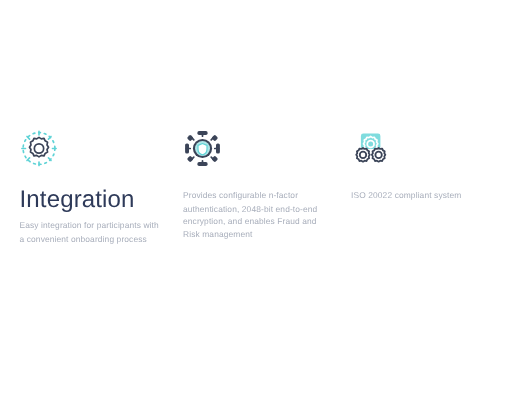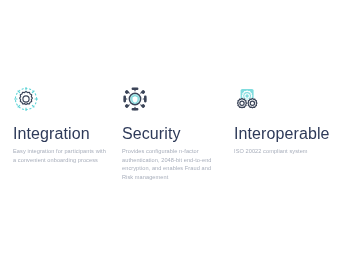--- a/index.html
+++ b/index.html
@@ -107,21 +107,20 @@
           <rect x="3.2" y="4.4" width="3.2" height="3.2" rx="0.9" transform="rotate(-45 4.8 6)"></rect>
           <rect x="19.6" y="4.4" width="3.2" height="3.2" rx="0.9" transform="rotate(45 21.2 6)"></rect>
           <rect x="3.2" y="18.4" width="3.2" height="3.2" rx="0.9" transform="rotate(45 4.8 20)"></rect>
           <rect x="19.6" y="18.4" width="3.2" height="3.2" rx="0.9" transform="rotate(-45 21.2 20)"></rect>
         </g>
         <circle cx="13" cy="13" r="6.4" fill="#3b4458"></circle>
         <circle cx="13" cy="13" r="5.0" fill="#aee6e8"></circle>
         <path d="M13 9.7l3.0 1.25v2.35c0 1.9-1.25 3.45-3.0 3.95-1.75-.5-3.0-2.05-3.0-3.95V10.95z" fill="#ffffff" stroke="#5fd3d6" stroke-width="0.8" stroke-linejoin="round"></path>
       </svg>
     </span>
-    <div class="feature-title">Security</div>
     <p class="feature-desc">Provides configurable n-factor authentication, 2048-bit end-to-end encryption, and enables Fraud and Risk management</p>
   </div>
 
   <div class="feature col-3">
     <span class="feature-icon">
       <svg viewBox="0 0 26 26" xmlns="http://www.w3.org/2000/svg">
         <g>
           <rect x="6.6" y="3.0" width="13.0" height="10.4" rx="1.6" fill="#7fdcde"></rect>
           <g fill="none" stroke="#ffffff" stroke-width="1.15" stroke-linejoin="round">
             <path d="M13.1 5.0l1.15.75 1.35-.25.55 1.25 1.2.65-.25 1.35.75 1.1-.75 1.1.25 1.35-1.2.65-.55 1.25-1.35-.25-1.15.75-1.15-.75-1.35.25-.55-1.25-1.2-.65.25-1.35-.75-1.1.75-1.1-.25-1.35 1.2-.65.55-1.25 1.35.25z"></path>
@@ -129,17 +128,16 @@
           <circle cx="13.1" cy="9.95" r="2.25" fill="none" stroke="#ffffff" stroke-width="1.15"></circle>
         </g>
         <g fill="none" stroke="#3b4458" stroke-width="1.2" stroke-linejoin="round">
           <path d="M8.0 12.6l1.1.7 1.3-.25.5 1.2 1.15.6-.25 1.3.7 1.05-.7 1.05.25 1.3-1.15.6-.5 1.2-1.3-.25-1.1.7-1.1-.7-1.3.25-.5-1.2-1.15-.6.25-1.3-.7-1.05.7-1.05-.25-1.3 1.15-.6.5-1.2 1.3.25z"></path>
           <circle cx="8.0" cy="17.25" r="2.15"></circle>
           <path d="M18.4 12.6l1.1.7 1.3-.25.5 1.2 1.15.6-.25 1.3.7 1.05-.7 1.05.25 1.3-1.15.6-.5 1.2-1.3-.25-1.1.7-1.1-.7-1.3.25-.5-1.2-1.15-.6.25-1.3-.7-1.05.7-1.05-.25-1.3 1.15-.6.5-1.2 1.3.25z"></path>
           <circle cx="18.4" cy="17.25" r="2.15"></circle>
         </g>
       </svg>
     </span>
-    <div class="feature-title">Interoperable</div>
     <p class="feature-desc">ISO 20022 compliant system</p>
   </div>
 
 </div>
 
 </body></html>

